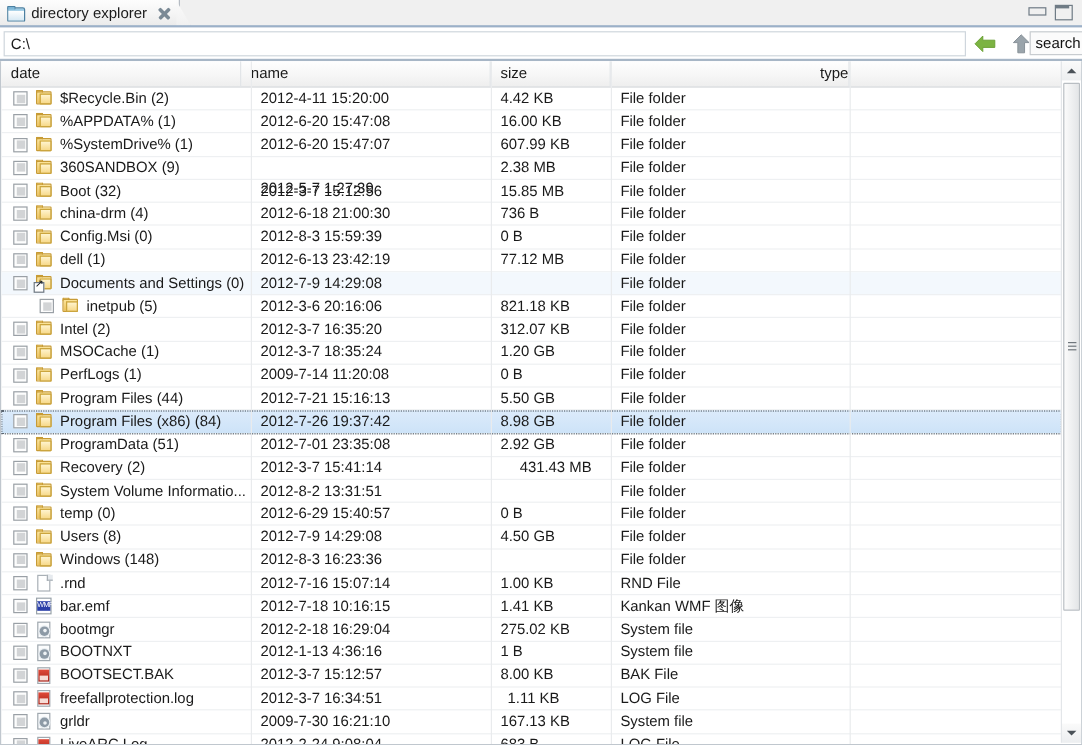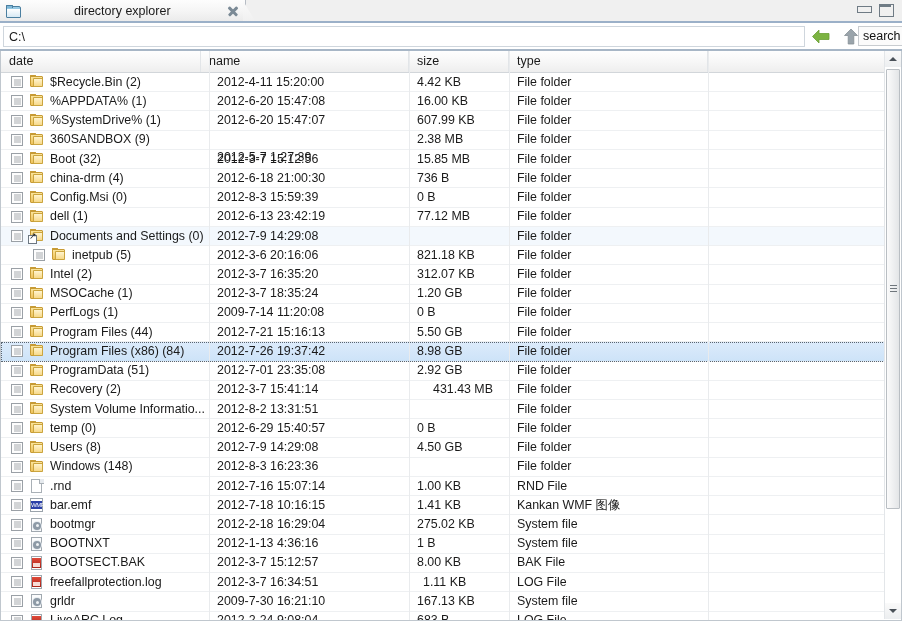--- a/index.html
+++ b/index.html
@@ -25,21 +25,20 @@
     background: #f0f0f0;
   }
   .tab {
     position: absolute; left: 0; top: 0;
     height: 22px;
     display: flex; align-items: center;
     padding: 0 6px 0 6px;
     background: linear-gradient(to bottom, #fdfdfd 0%, #f4f4f4 55%, #eaeaea 100%);
     border-right: 1px solid #b6bcc4;
     border-bottom: none;
-    gap: 48px;
   }
   .tab::after {
     content: "";
     position: absolute; right: -11px; top: 0;
     width: 12px; height: 22px;
     background: linear-gradient(to bottom, #fbfbfb 0%, #f0f0f0 100%);
     clip-path: polygon(0 0, 100% 100%, 0 100%);
     border-right: 1px solid #b6bcc4;
   }
   .tab-folder-icon {
@@ -361,21 +360,21 @@
     <div class="search-btn">
       <span>search</span>
     </div>
   </div>
 
   <div class="table-wrap">
     <div class="thead" id="thead">
         <div class="th" style="width: 200px;">date</div>
         <div class="th" style="width: 208px;">name</div>
         <div class="th" style="width: 100px;">size</div>
-        <div class="th" style="width: 199px;">type</div>
+        <div class="th" style="width: 199px; text-align: right;">type</div>
         <div class="th" style="width: 177px;"></div>
       </div>
     <div class="rows" id="rows">
         <div class="row">
           <div class="cell c-name" style="width: 208px;">
             <span class="cbx"></span>
             <span class="ic ic-folder">
               <span class="f-tab"></span>
               <span class="f-back"></span>
               <span class="f-front"></span>

